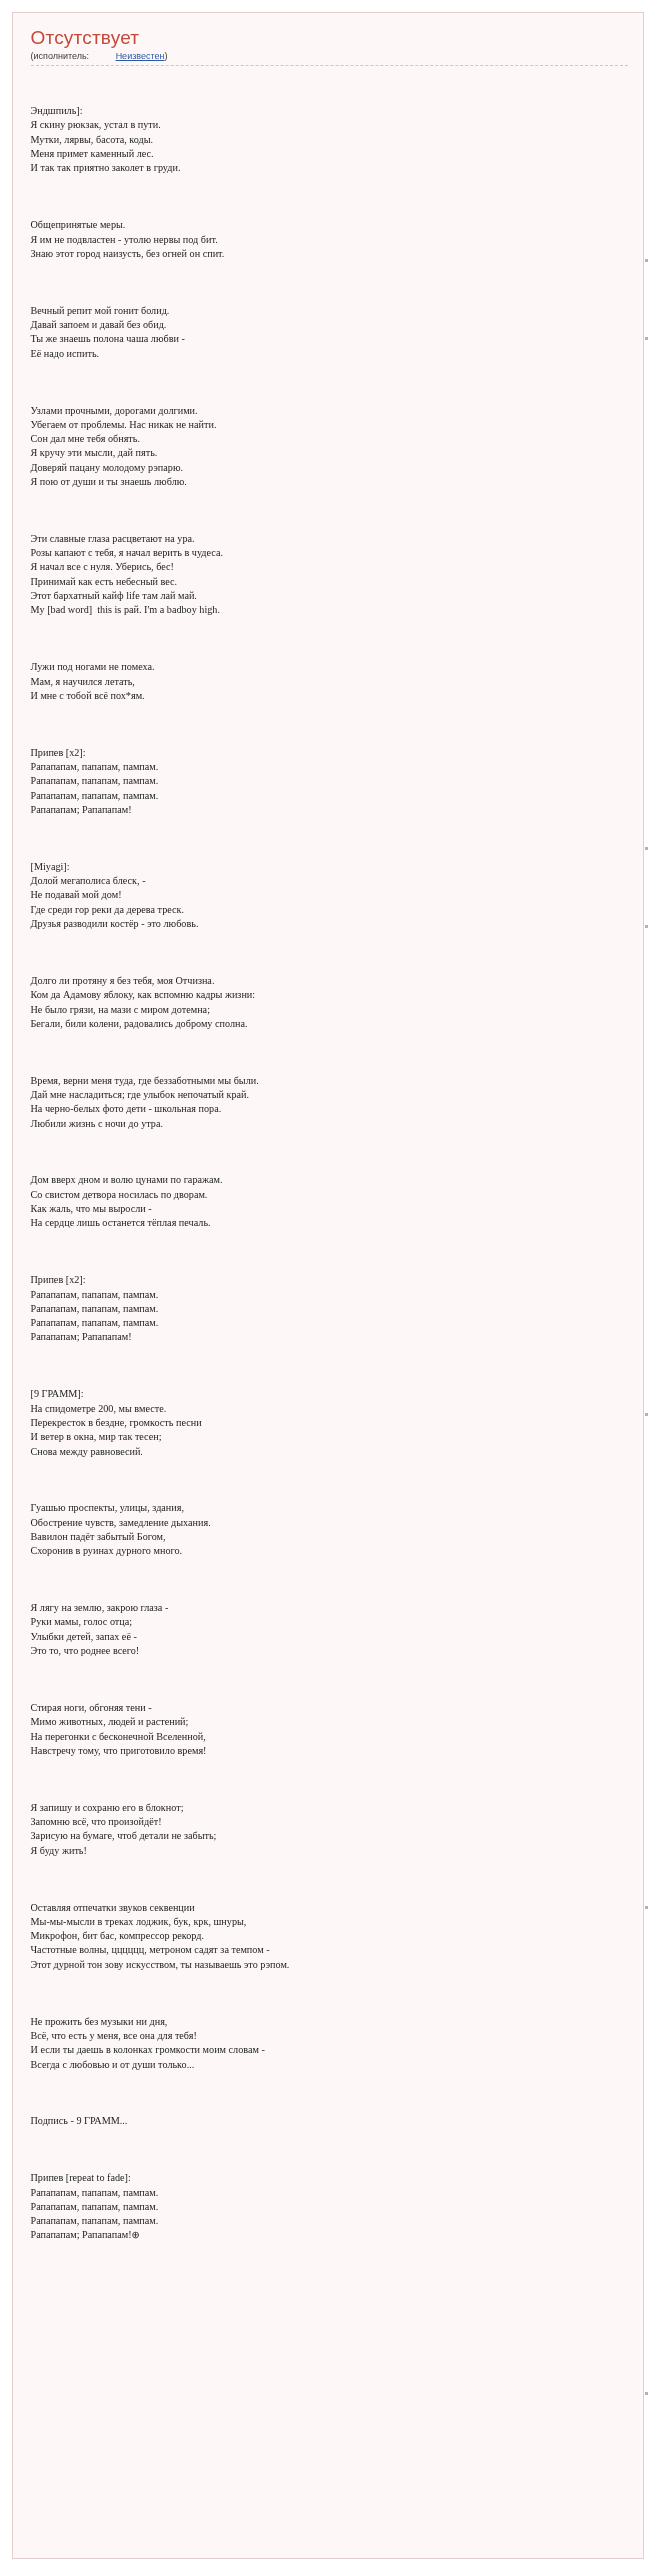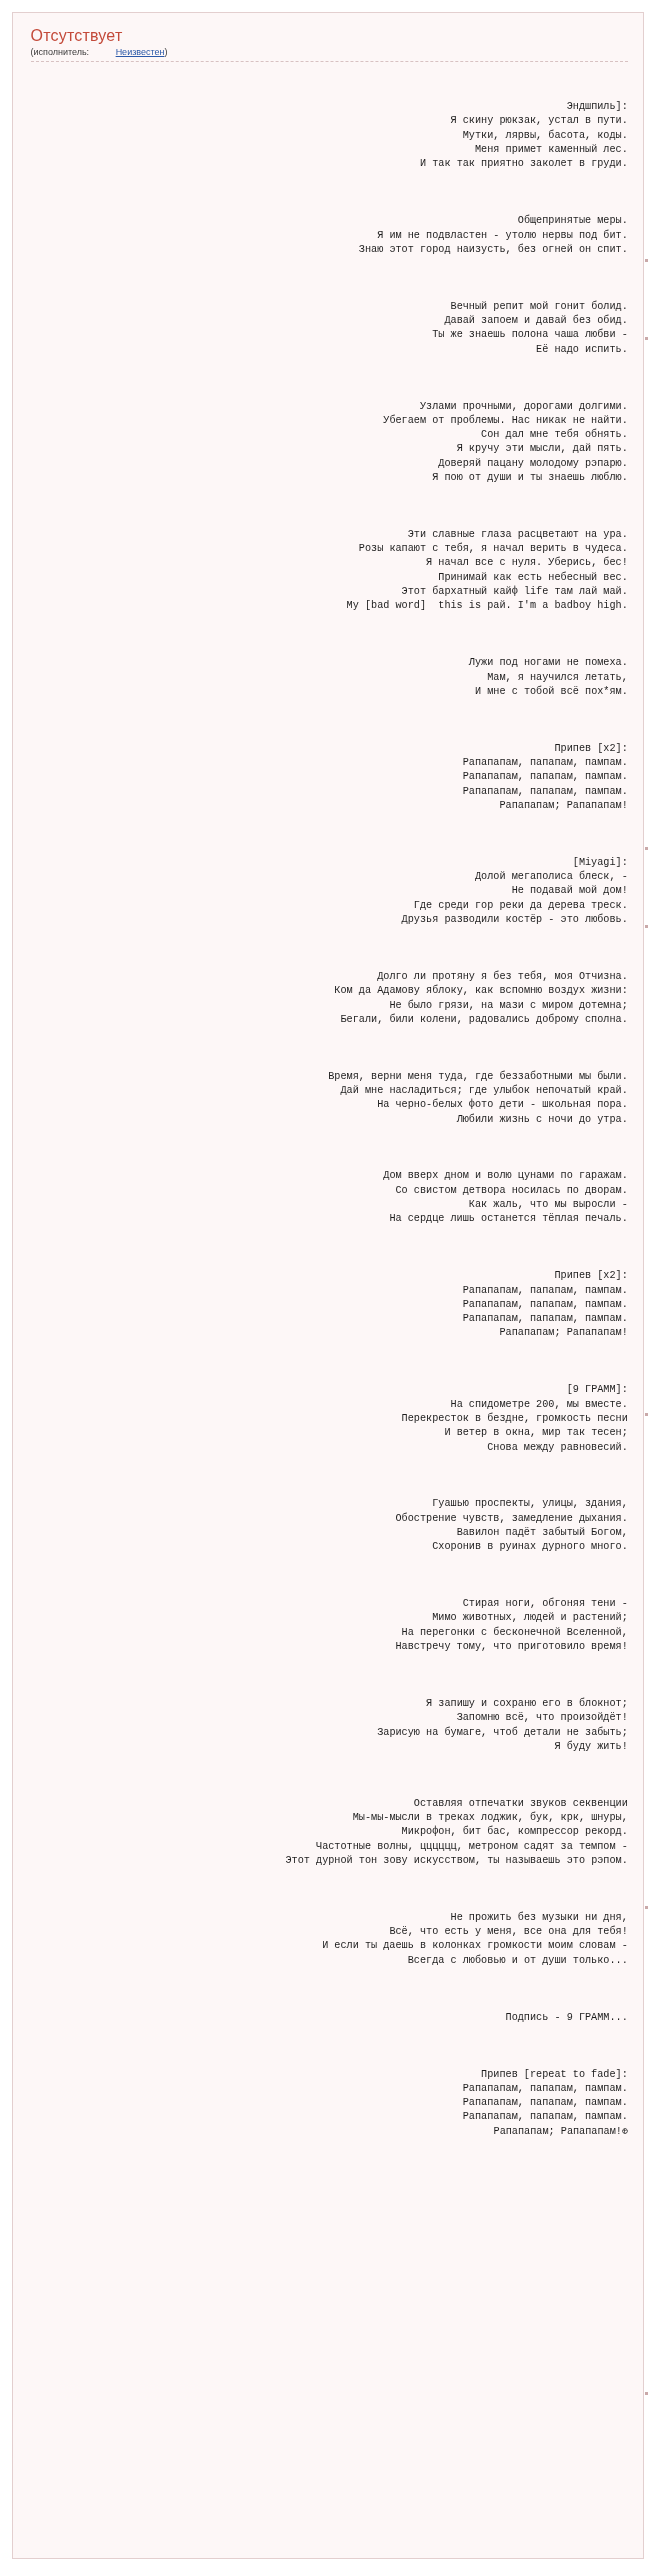--- a/index.html
+++ b/index.html
@@ -22,21 +22,21 @@
   .lyric-card {
     border: 0.8px solid #e3cfcf;
     background: #fdf7f7;
     box-sizing: border-box;
     padding: 13px 14.7px 16.4px 18px;
     position: relative;
     min-height: 2547px;
   }
   .song-title {
     color: #c34a3a;
-    font-size: 16px;
+    font-size: 19px;
     font-weight: normal;
     letter-spacing: 0.2px;
     margin: 1.6px 0 1.6px 0;
   }
   .artist-line {
     font-size: 9px;
     color: #3a3a3a;
     margin: 0 0 1.6px 0;
   }
   .artist-line a {
@@ -47,22 +47,21 @@
   .divider {
     border: none;
     border-top: 0.8px dashed #d8c2c2;
     margin: 4.1px 0 9.8px 0;
   }
   .lyrics {
     font-size: 10.2px;
     line-height: 14.3px;
     color: #1d1d1d;
     white-space: pre-wrap;
-    font-family: Liberation Mono, monospace;
-    text-align: right;
+    font-family: Liberation Serif, serif;
   }
   .lyrics-block {
     margin: 0 0 14px 0;
   }
   .lyrics-block:last-child {
     margin-bottom: 2px;
   }
   .side-marks {
     position: absolute;
     top: 0;
@@ -128,21 +127,21 @@
 Рапапапам, папапам, пампам.
 Рапапапам, папапам, пампам.
 Рапапапам, папапам, пампам.
 Рапапапам; Рапапапам!</div>
       <div class="lyrics-block">[Miyagi]:
 Долой мегаполиса блеск, -
 Не подавай мой дом!
 Где среди гор реки да дерева треск.
 Друзья разводили костёр - это любовь.</div>
       <div class="lyrics-block">Долго ли протяну я без тебя, моя Отчизна.
-Ком да Адамову яблоку, как вспомню воздух жизни:
+Ком да Адамову яблоку, как вспомню кадры жизни:
 Не было грязи, на мази с миром дотемна;
 Бегали, били колени, радовались доброму сполна.</div>
       <div class="lyrics-block">Время, верни меня туда, где беззаботными мы были.
 Дай мне насладиться; где улыбок непочатый край.
 На черно-белых фото дети - школьная пора.
 Любили жизнь с ночи до утра.</div>
       <div class="lyrics-block">Дом вверх дном и волю цунами по гаражам.
 Со свистом детвора носилась по дворам.
 Как жаль, что мы выросли -
 На сердце лишь останется тёплая печаль.</div>
@@ -153,20 +152,24 @@
 Рапапапам; Рапапапам!</div>
       <div class="lyrics-block">[9 ГРАММ]:
 На спидометре 200, мы вместе.
 Перекресток в бездне, громкость песни
 И ветер в окна, мир так тесен;
 Снова между равновесий.</div>
       <div class="lyrics-block">Гуашью проспекты, улицы, здания,
 Обострение чувств, замедление дыхания.
 Вавилон падёт забытый Богом,
 Схоронив в руинах дурного много.</div>
+      <div class="lyrics-block">Я лягу на землю, закрою глаза -
+Руки мамы, голос отца;
+Улыбки детей, запах её -
+Это то, что роднее всего!</div>
       <div class="lyrics-block">Стирая ноги, обгоняя тени -
 Мимо животных, людей и растений;
 На перегонки с бесконечной Вселенной,
 Навстречу тому, что приготовило время!</div>
       <div class="lyrics-block">Я запишу и сохраню его в блокнот;
 Запомню всё, что произойдёт!
 Зарисую на бумаге, чтоб детали не забыть;
 Я буду жить!</div>
       <div class="lyrics-block">Оставляя отпечатки звуков секвенции
 Мы-мы-мысли в треках лоджик, бук, крк, шнуры,

